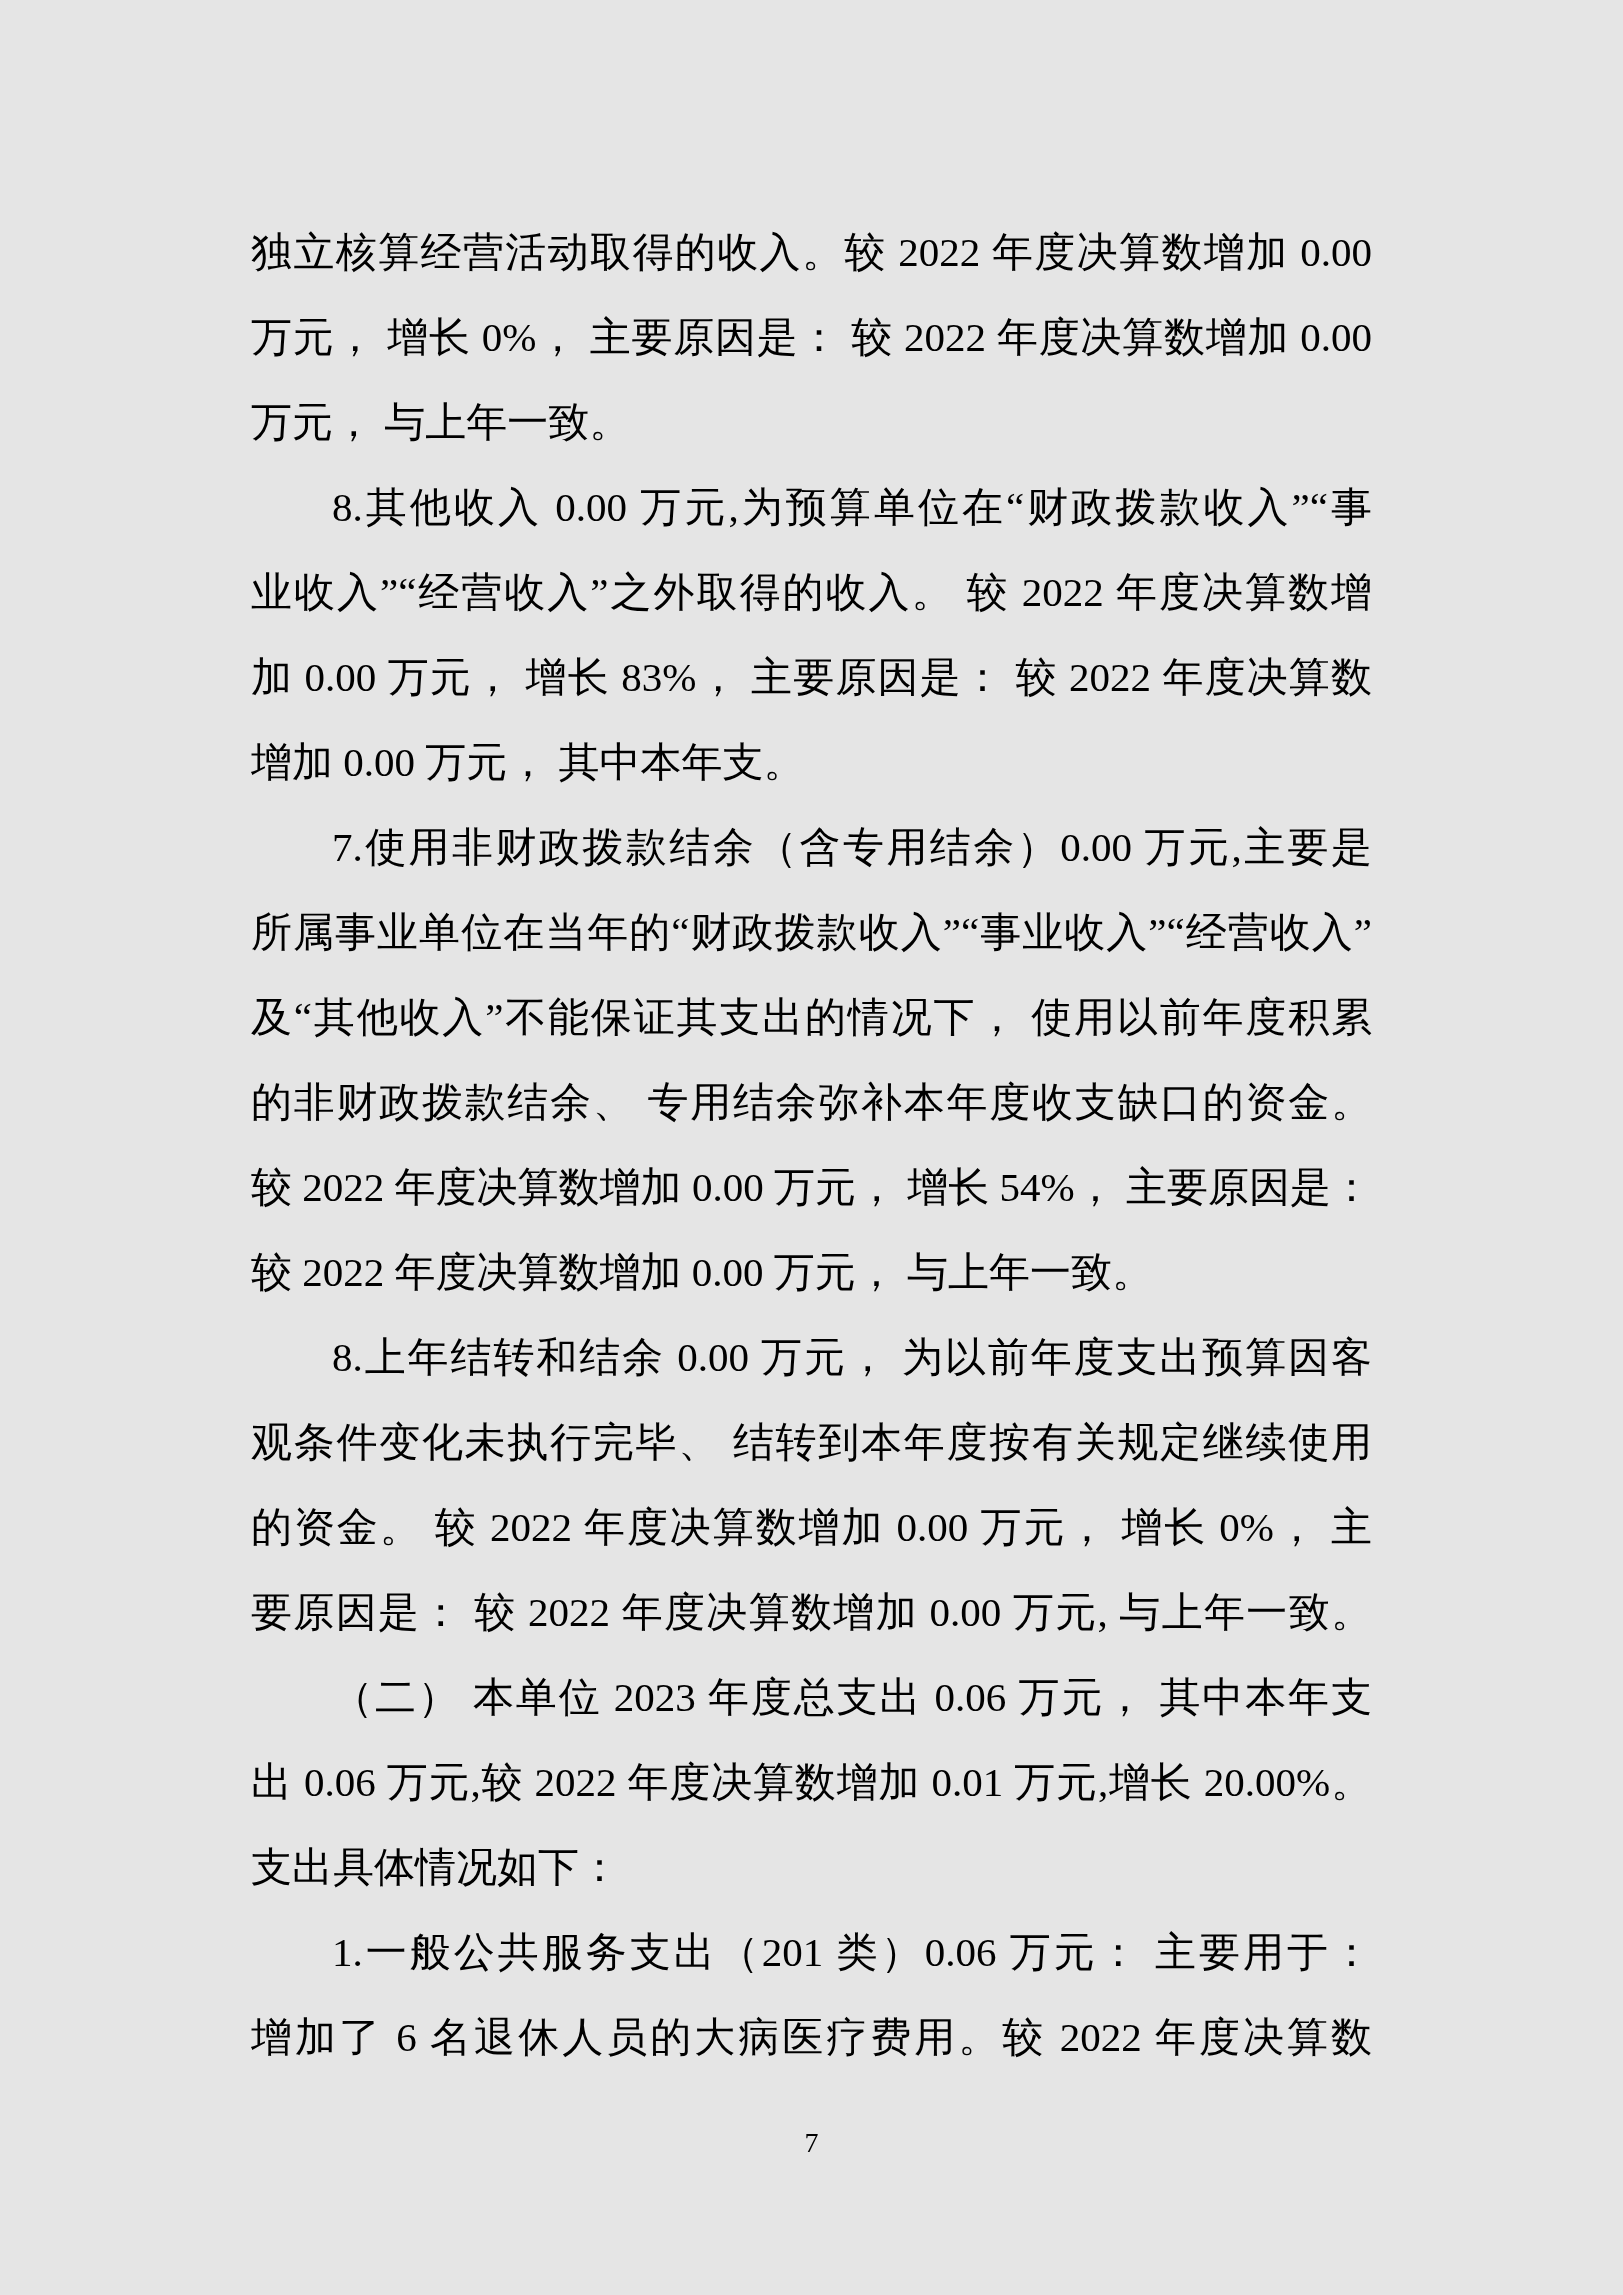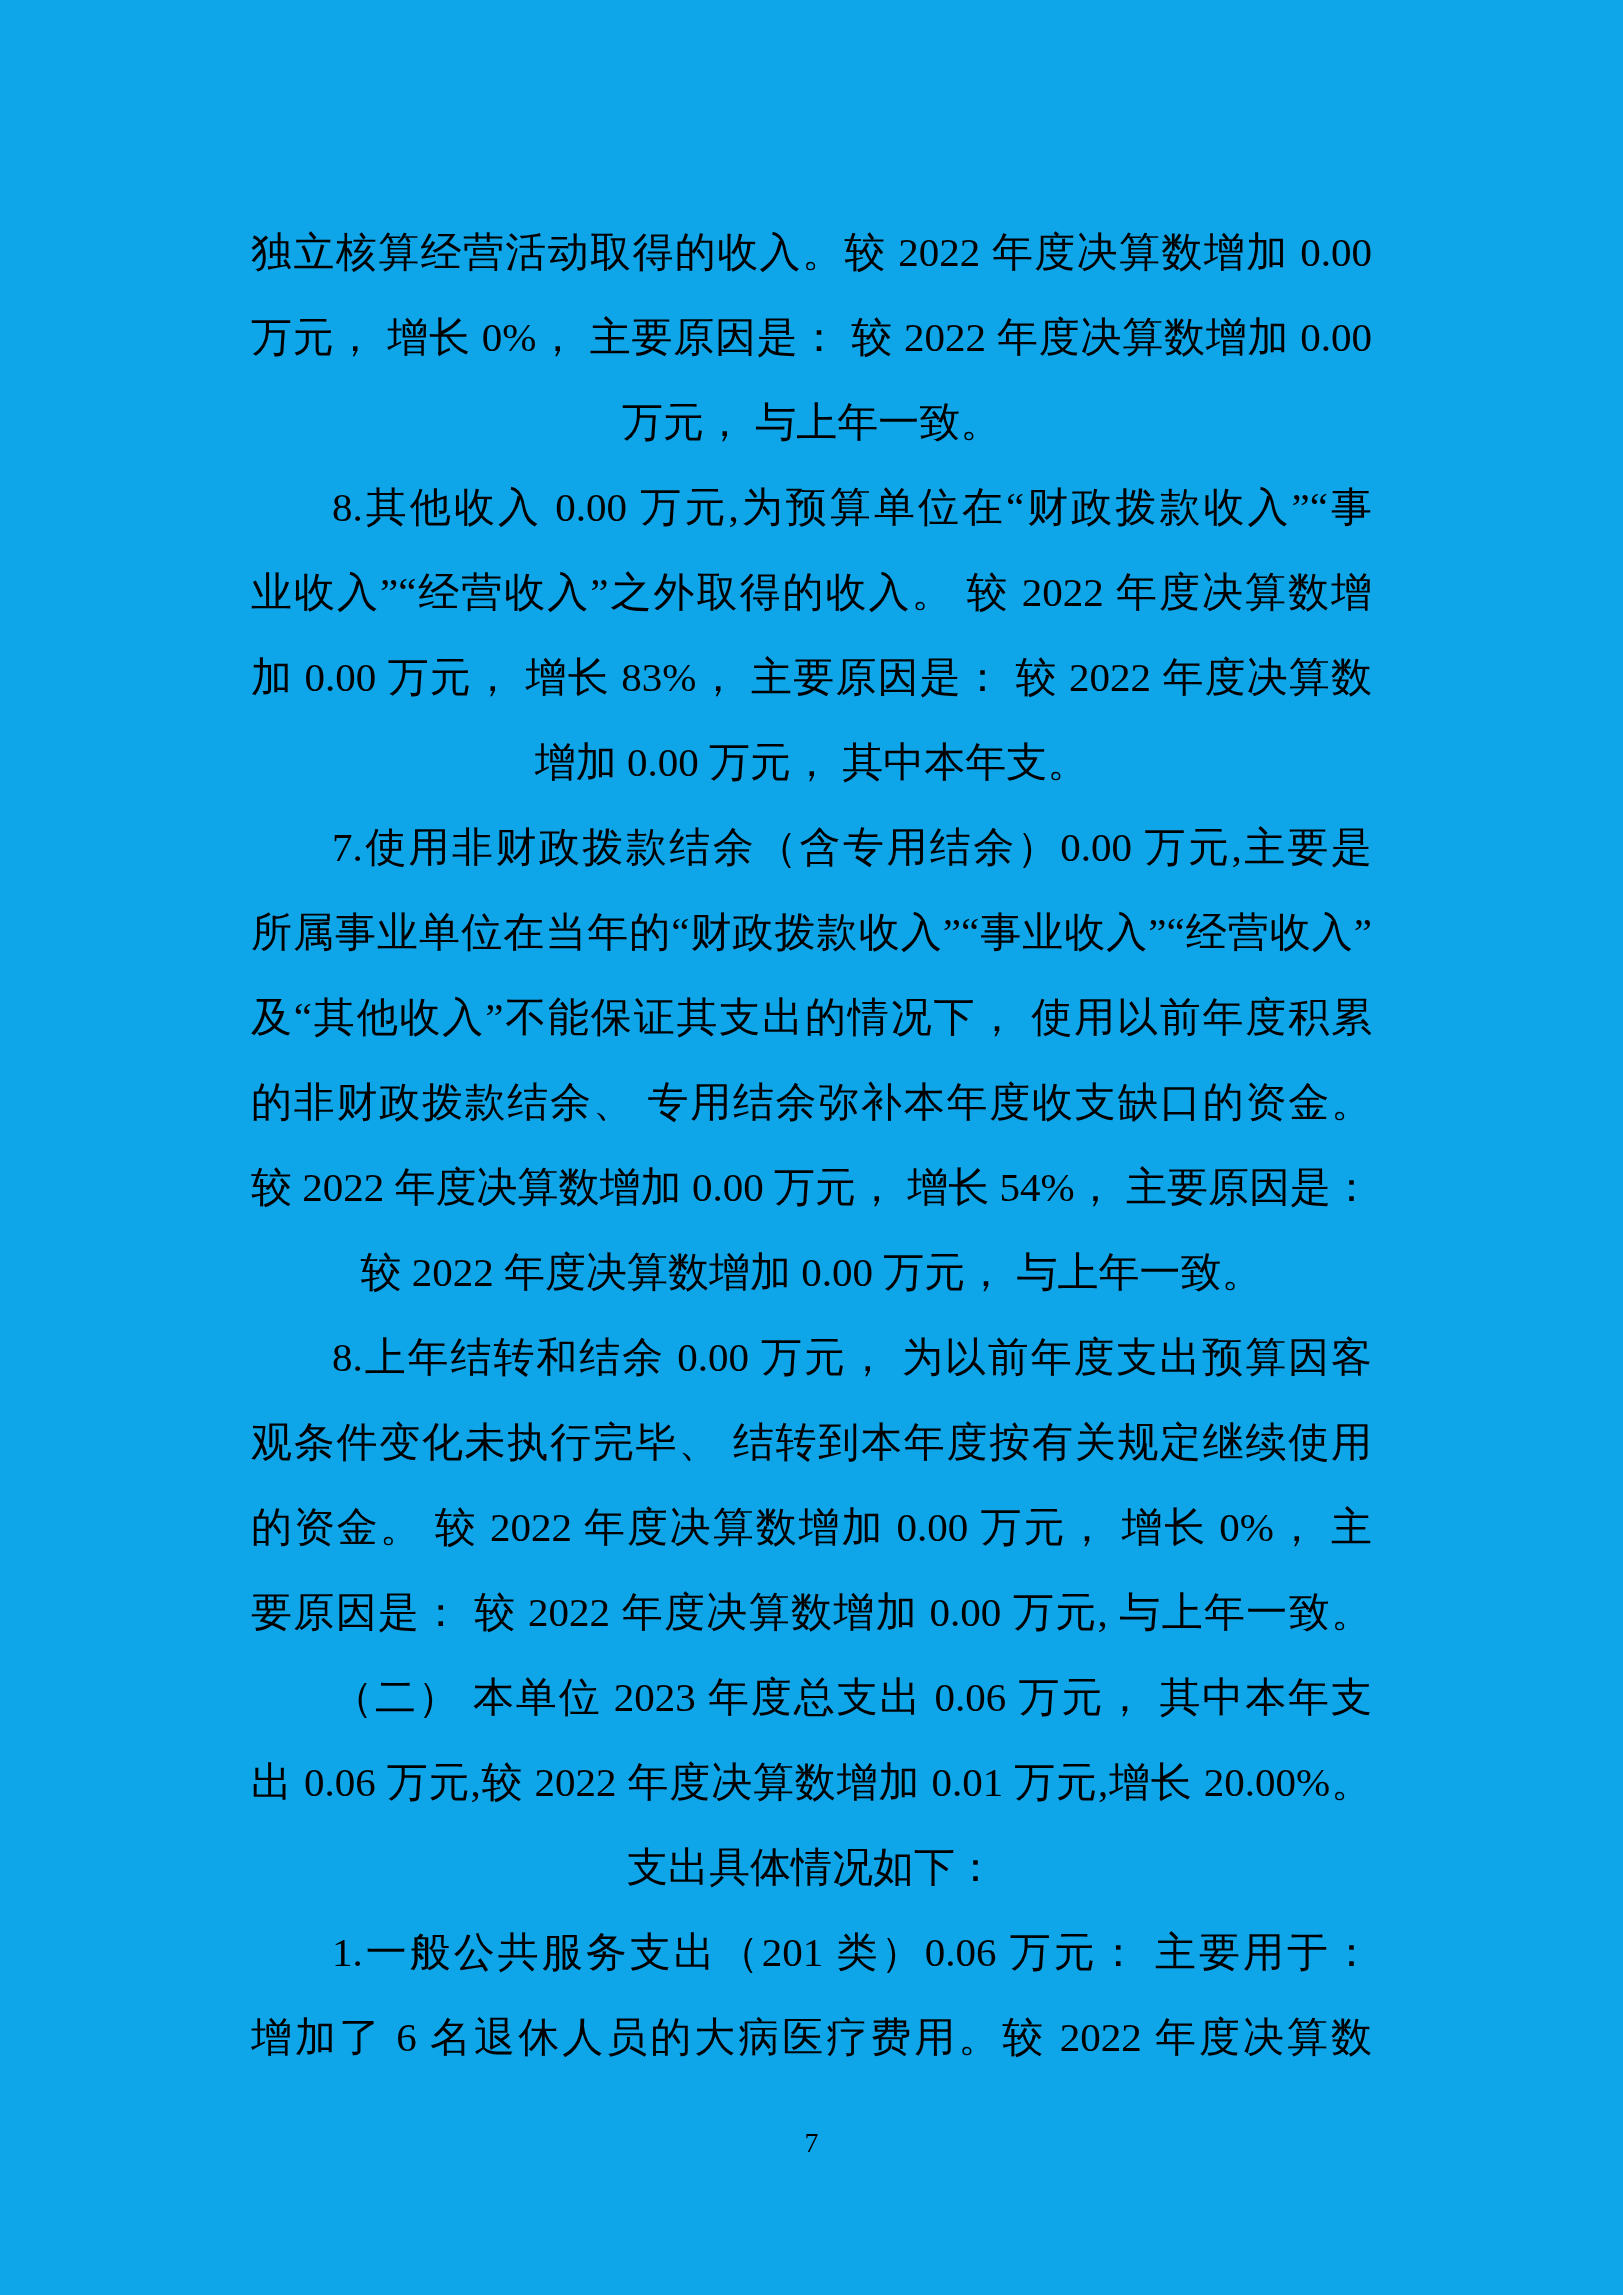--- a/index.html
+++ b/index.html
@@ -4,37 +4,37 @@
 <style>
   html, body {
     margin: 0;
     padding: 0;
     background: #ffffff;
   }
   .page {
     position: relative;
     width: 1623px;
     height: 2295px;
-    background: #0ea5e9;
+    background: #e5e5e5;
     color: #000000;
     font-family: "Liberation Serif", serif;
     overflow: hidden;
   }
   .textblock {
     position: absolute;
     left: 251px;
     top: 210px;
     width: 1121px;
   }
   .line {
     font-size: 41px;
     line-height: 85px;
     height: 85px;
     color: #000000;
-    text-align: center;
+    text-align: left;
     white-space: normal;
     overflow: visible;
   }
   .line.justify {
     text-align: justify;
     text-align-last: justify;
     text-justify: inter-character;
   }
   .line.indent {
     text-indent: 81px;

